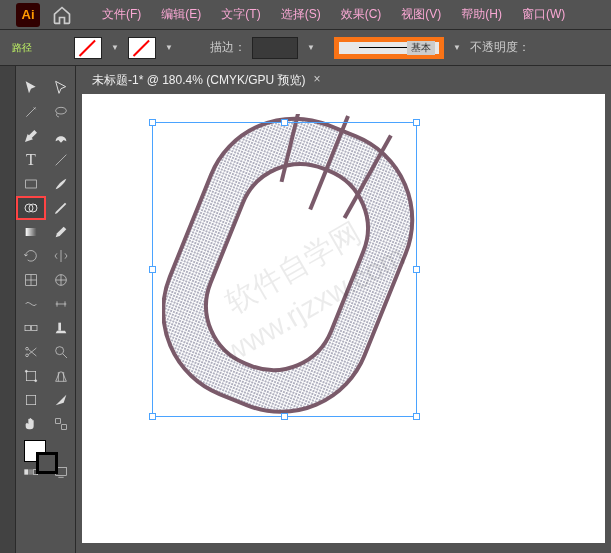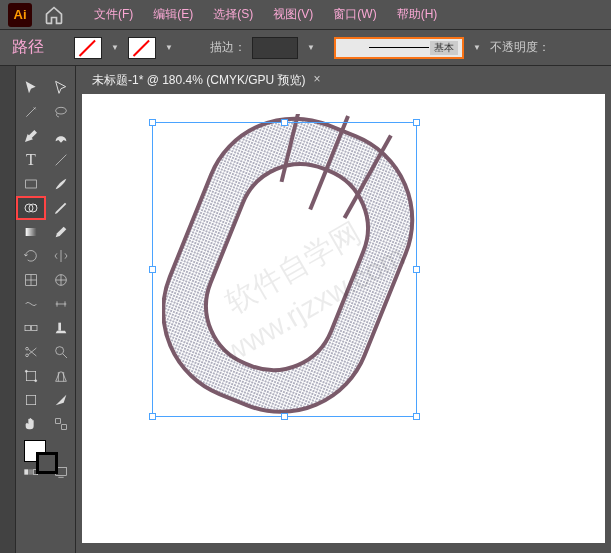--- a/index.html
+++ b/index.html
@@ -1,30 +1,30 @@
 <!DOCTYPE html>
 <html><head>
 <meta charset="utf-8">
 <style>
 * { margin: 0; padding: 0; box-sizing: border-box; font-family: "Microsoft YaHei", sans-serif; user-select: none; }
 body { width: 611px; height: 553px; background: #535353; overflow: hidden; }
 
-.menubar { height: 30px; background: #535353; display: flex; align-items: center; padding: 0 8px; border-bottom: 1px solid #2a2a2a; }
+.menubar { height: 30px; background: #535353; display: flex; align-items: center; padding: 0 16px; border-bottom: 1px solid #2a2a2a; }
 .app-icon { width: 24px; height: 24px; background: #310000; color: #ff9a00; display: flex; align-items: center; justify-content: center; font-weight: bold; font-size: 13px; border-radius: 3px; margin-right: 12px; }
 .home-icon { width: 20px; height: 20px; color: #ccc; margin-right: 20px; display:flex; align-items:center; justify-content:center;}
 .menubar-item { color: #f9a8d4; font-size: 12px; padding: 0 10px; cursor: default; }
 
 .controlbar { height: 36px; background: #535353; display: flex; align-items: center; padding: 0 12px; border-bottom: 1px solid #2a2a2a; gap: 6px; }
-.ctrl-label { color: #f9a8d4; font-size: 16px; margin-right: 24px; }
+.ctrl-label { color: #bef264; font-size: 10px; margin-right: 36px; }
 .swatch { width: 28px; height: 22px; background: #fff; border: 1px solid #222; position: relative; }
 .swatch.nocolor::after { content: ""; position: absolute; left: 2px; right: 2px; top: 50%; height: 2px; background: red; transform: rotate(-45deg) translateY(-50%); }
 .dropdown-arrow { width: 14px; height: 22px; background: #535353; display:flex; align-items:center; justify-content:center; color:#ccc; font-size:8px;}
 .stroke-label { color:#ccc; font-size:12px; margin-left:28px;}
 .stroke-field { width: 46px; height: 22px; background: #3a3a3a; border: 1px solid #222; }
-.brush-preview { width: 130px; height: 22px; background: #e8e8e8; border: 2px solid #f97316; margin-left: 10px; display:flex; align-items:center; justify-content:center; position:relative;}
+.brush-preview { width: 110px; height: 22px; background: #e8e8e8; border: 5px solid #f97316; margin-left: 10px; display:flex; align-items:center; justify-content:center; position:relative;}
 .brush-preview .line { height: 1px; background:#000; width: 60px;}
 .brush-preview .lbl { position:absolute; right:4px; font-size:10px; color:#333; background:#ccc; padding:0 4px;}
 .opacity-label { color:#ccc; font-size:12px; }
 
 .workspace { display: flex; height: calc(553px - 66px); }
 
 .tools-strip { width: 16px; background: #424242; border-right:1px solid #2a2a2a; }
 
 .toolbox { width: 60px; background: #535353; border-right: 1px solid #2a2a2a; display: grid; grid-template-columns: 30px 30px; grid-auto-rows: 24px; padding-top: 10px; position:relative;}
 .tool { width: 30px; height: 24px; display: flex; align-items: center; justify-content: center; color: #ddd; font-size: 14px; cursor: default; }
@@ -56,24 +56,26 @@
 
 <div class="menubar">
   <div class="app-icon">Ai</div>
   <div class="home-icon">
     <svg viewBox="0 0 24 24" fill="none" stroke="#ccc" stroke-width="2">
         <path d="M3 11l9-8 9 8v10a1 1 0 01-1 1h-5v-7h-6v7H4a1 1 0 01-1-1z"></path>
       </svg>
   </div>
   <div class="menubar-item">文件(F)</div>
   <div class="menubar-item">编辑(E)</div>
+  <div class="menubar-item">文字(T)</div>
   <div class="menubar-item">选择(S)</div>
+  <div class="menubar-item">效果(C)</div>
   <div class="menubar-item">视图(V)</div>
+  <div class="menubar-item">帮助(H)</div>
   <div class="menubar-item">窗口(W)</div>
-  <div class="menubar-item">帮助(H)</div>
 </div>
 
 <div class="controlbar">
   <div class="ctrl-label">路径</div>
   <div class="swatch nocolor"></div>
   <div class="dropdown-arrow">▼</div>
   <div class="swatch nocolor"></div>
   <div class="dropdown-arrow">▼</div>
   <div class="stroke-label">描边：</div>
   <div class="stroke-field"></div>

